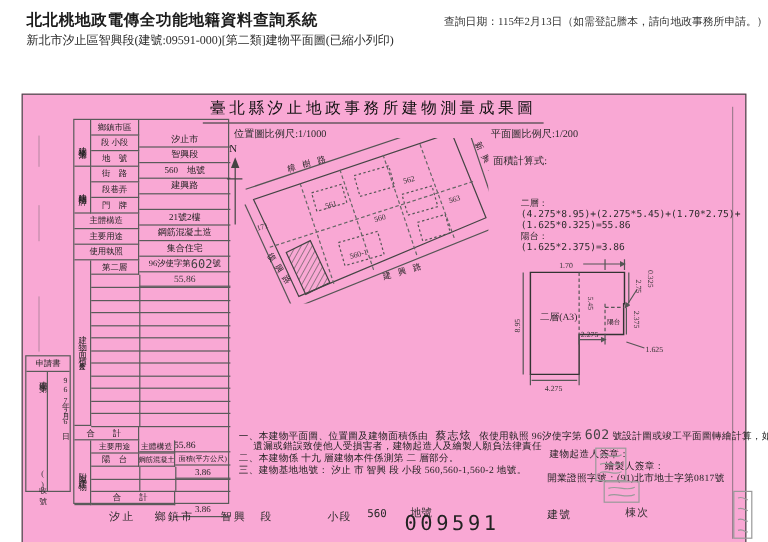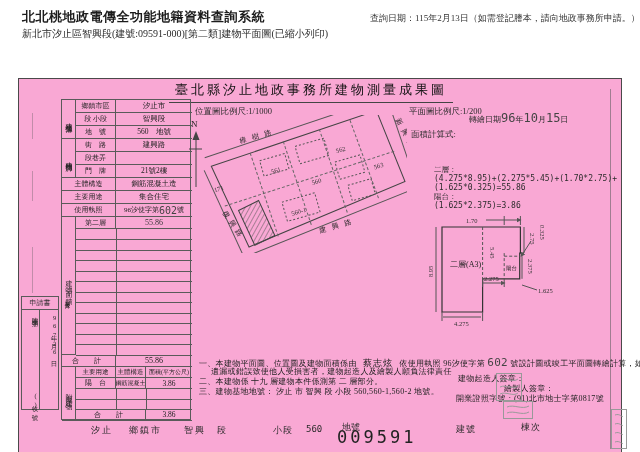--- a/index.html
+++ b/index.html
@@ -8,21 +8,21 @@
   .abs{position:absolute;}
   .doc{position:absolute;left:18px;top:78px;width:602px;height:375px;border:1px solid #4a4a4a;background:#f9a8d4;}
   .hdr1{font-size:13px;font-weight:bold;color:#1c1c1c;letter-spacing:.5px;}
   .hdr2{font-size:10px;color:#2a2a2a;}
   .qdate{font-size:9px;color:#333;}
   .title{font-size:13px;letter-spacing:3px;color:#111;border-bottom:1px solid #444;padding:0 6px 3px 6px;white-space:nowrap;}
   
   .tbl{position:absolute;left:42px;top:20px;width:130px;height:321px;border:1px solid #5a5a5a;box-sizing:border-box;}
   .c{position:absolute;box-sizing:border-box;border-right:1px solid #5a5a5a;border-bottom:1px solid #5a5a5a;
      display:flex;align-items:center;justify-content:center;font-size:7px;color:#222;overflow:hidden;white-space:nowrap;}
-  .c.last{border-right:none;}
+  .c.last{border-right:none;margin-top:10px;}
   .vert{writing-mode:vertical-rl;text-orientation:upright;letter-spacing:1px;}
   .ln{position:absolute;background:#5a5a5a;}
   .stampnum{font-family:"DejaVu Sans Mono",monospace;color:#444;}
   .note{position:absolute;font-size:8px;color:#222;white-space:nowrap;letter-spacing:.3px;}
   .dim{font-size:6.5px;fill:#333;}
   .scrib{stroke:#9a9a9a;fill:none;stroke-width:1;}
   .stampbox{position:absolute;border:1px solid #999;}
 </style>
 </head>
 <body>
@@ -167,23 +167,20 @@
         <text class="dim" x="-22" y="30" font-size="5">560-1</text>
 
         <text x="-52" y="-54" font-size="7" letter-spacing="6" fill="#222">樟樹路</text>
         <text transform="translate(104,-34) rotate(78)" font-size="7" letter-spacing="5" fill="#222">新興街</text>
         <text x="0" y="54" font-size="7" letter-spacing="6" fill="#222">建興路</text>
         <text transform="translate(-88,8) rotate(72)" font-size="7" letter-spacing="4" fill="#222">復興路</text>
       </g>
     </svg>
 
     <div class="abs" style="left:390px;top:27px;font-size:8.5px;">平面圖比例尺:1/200</div>
-    <div class="abs" style="left:450px;top:32px;font-size:8px;">
-      <span>轉繪日期</span><span class="stampnum" style="font-size:12px;">96</span><span>年</span><span class="stampnum" style="font-size:12px;">10</span><span>月</span><span class="stampnum" style="font-size:12px;">15</span><span>日</span>
-    </div>
     <div class="abs" style="left:392px;top:50px;font-size:8.5px;">面積計算式:</div>
     <div class="abs" style="left:415px;top:86px;font-size:7.5px;">二層：</div>
     <div class="abs" style="left:415px;top:95px;font-size:8px;font-family:'DejaVu Sans Mono',monospace;">(4.275*8.95)+(2.275*5.45)+(1.70*2.75)+</div>
     <div class="abs" style="left:415px;top:104px;font-size:8px;font-family:'DejaVu Sans Mono',monospace;">(1.625*0.325)=55.86</div>
     <div class="abs" style="left:415px;top:113px;font-size:7.5px;">陽台：</div>
     <div class="abs" style="left:415px;top:122px;font-size:8px;font-family:'DejaVu Sans Mono',monospace;">(1.625*2.375)=3.86</div>
 
     <svg class="abs" style="left:393px;top:132px;" width="155" height="142" viewBox="0 0 155 142">
 
       <polygon points="30,16 108.4,16 108.4,42.1 107.7,42.1 107.7,67.8 70.6,67.8 70.6,101 30,101" fill="none" stroke="#333" stroke-width="1.2"></polygon>

